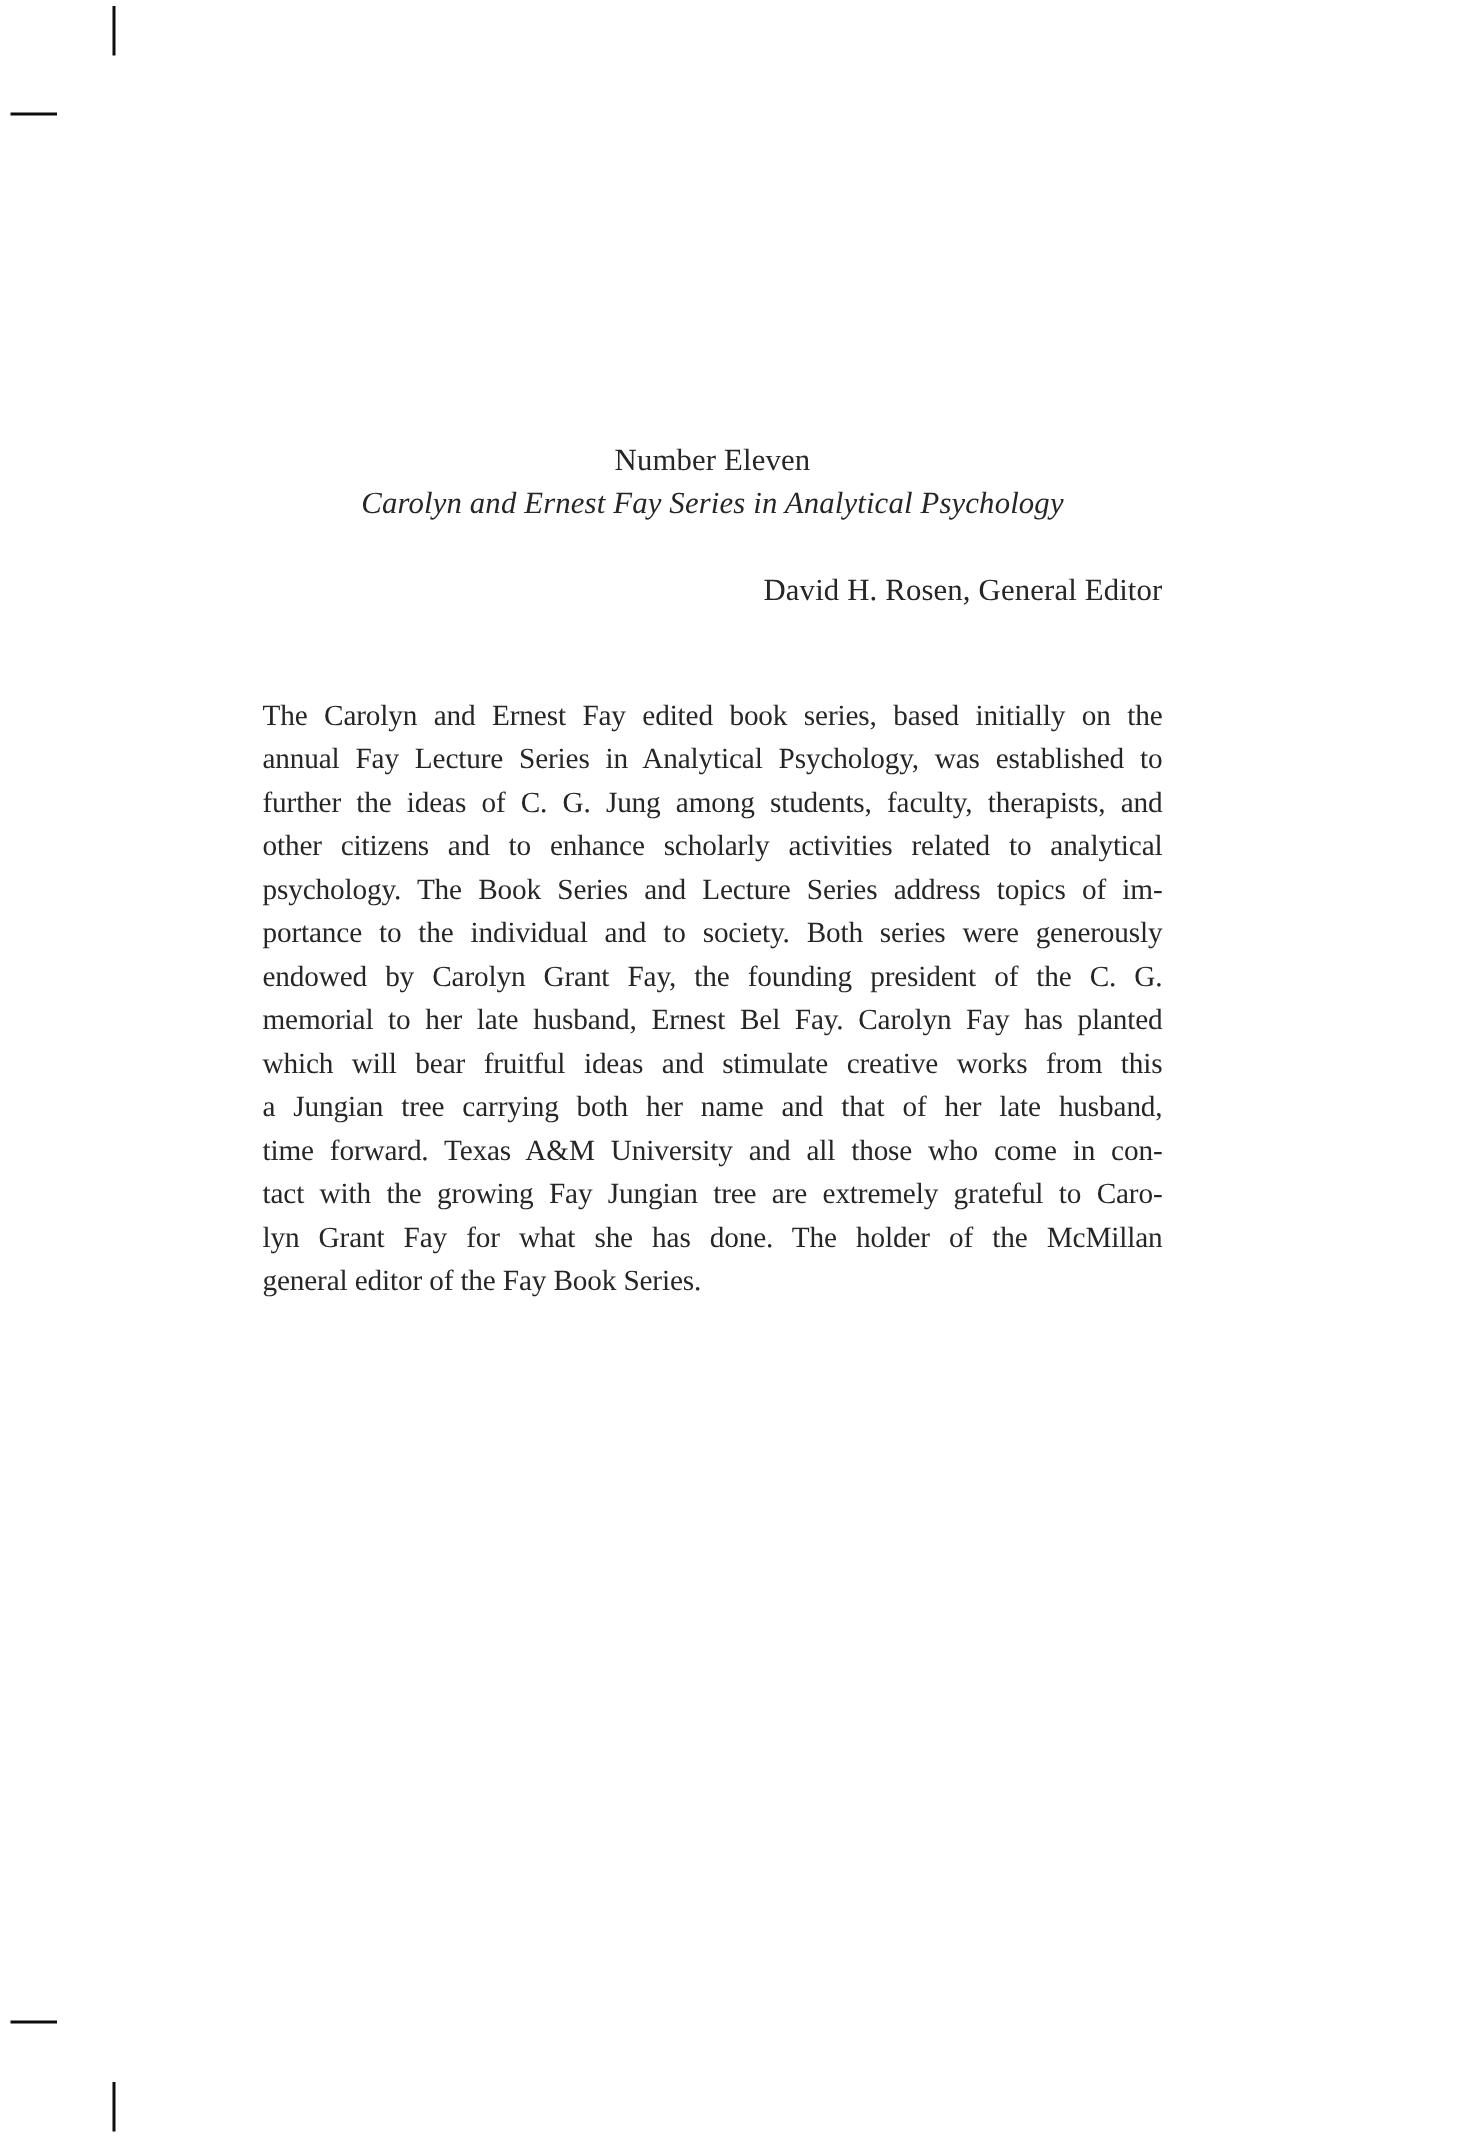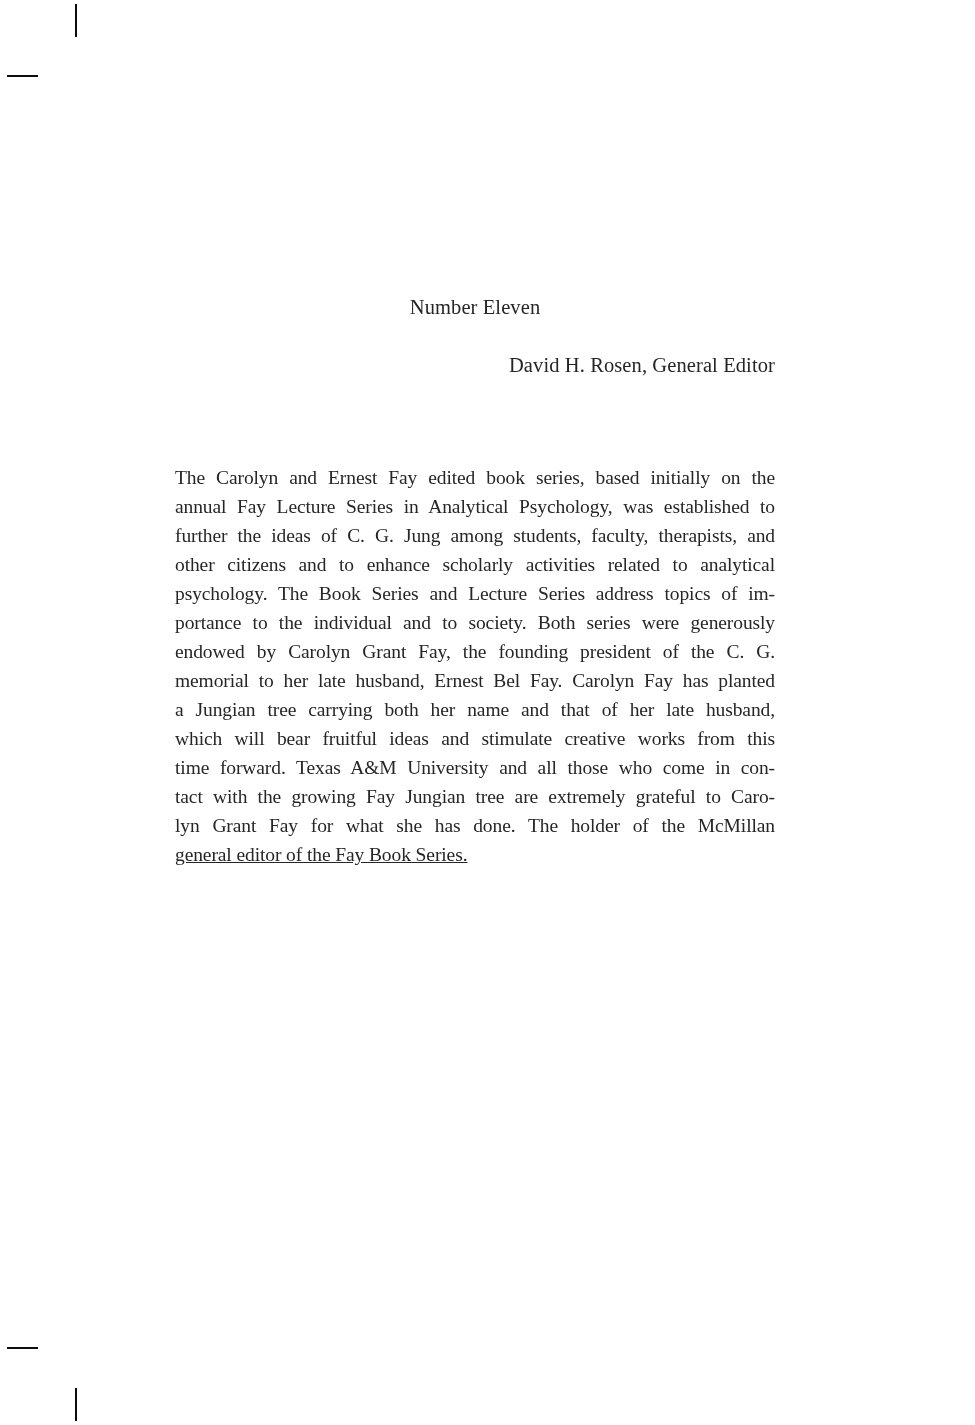--- a/index.html
+++ b/index.html
@@ -50,52 +50,52 @@
     font-size: 19.5px;
     line-height: 29px;
     letter-spacing: -0.1px;
   }
   .body-block .line {
     text-align: justify;
     text-align-last: justify;
   }
   .body-block .line:last-child {
     text-align-last: left;
-    text-decoration: underline;
   }
 </style>
 </head>
 <body>
 
 <div class="page">
 
   <div class="crop v tl"></div>
   <div class="crop h tl"></div>
   <div class="crop v tr"></div>
   <div class="crop h tr"></div>
   <div class="crop h bl"></div>
   <div class="crop v bl"></div>
   <div class="crop h br"></div>
   <div class="crop v br"></div>
 
   <div class="heading">
     <div class="series-number">Number Eleven</div>
+    <div class="series-title">Carolyn and Ernest Fay Series in Analytical Psychology</div>
     <div class="editor">David H. Rosen, General Editor</div>
   </div>
 
   <div class="body-block">
       <div class="line">The Carolyn and Ernest Fay edited book series, based initially on the</div>
       <div class="line">annual Fay Lecture Series in Analytical Psychology, was established to</div>
       <div class="line">further the ideas of C. G. Jung among students, faculty, therapists, and</div>
       <div class="line">other citizens and to enhance scholarly activities related to analytical</div>
       <div class="line">psychology. The Book Series and Lecture Series address topics of im-</div>
       <div class="line">portance to the individual and to society. Both series were generously</div>
       <div class="line">endowed by Carolyn Grant Fay, the founding president of the C. G.</div>
       <div class="line">memorial to her late husband, Ernest Bel Fay. Carolyn Fay has planted</div>
+      <div class="line">which will bear fruitful ideas and stimulate creative works from this</div>
       <div class="line">a Jungian tree carrying both her name and that of her late husband,</div>
-      <div class="line">which will bear fruitful ideas and stimulate creative works from this</div>
       <div class="line">time forward. Texas A&amp;M University and all those who come in con-</div>
       <div class="line">tact with the growing Fay Jungian tree are extremely grateful to Caro-</div>
       <div class="line">lyn Grant Fay for what she has done. The holder of the McMillan</div>
       <div class="line">general editor of the Fay Book Series.</div>
     </div>
 
 </div>
 
 </body></html>

